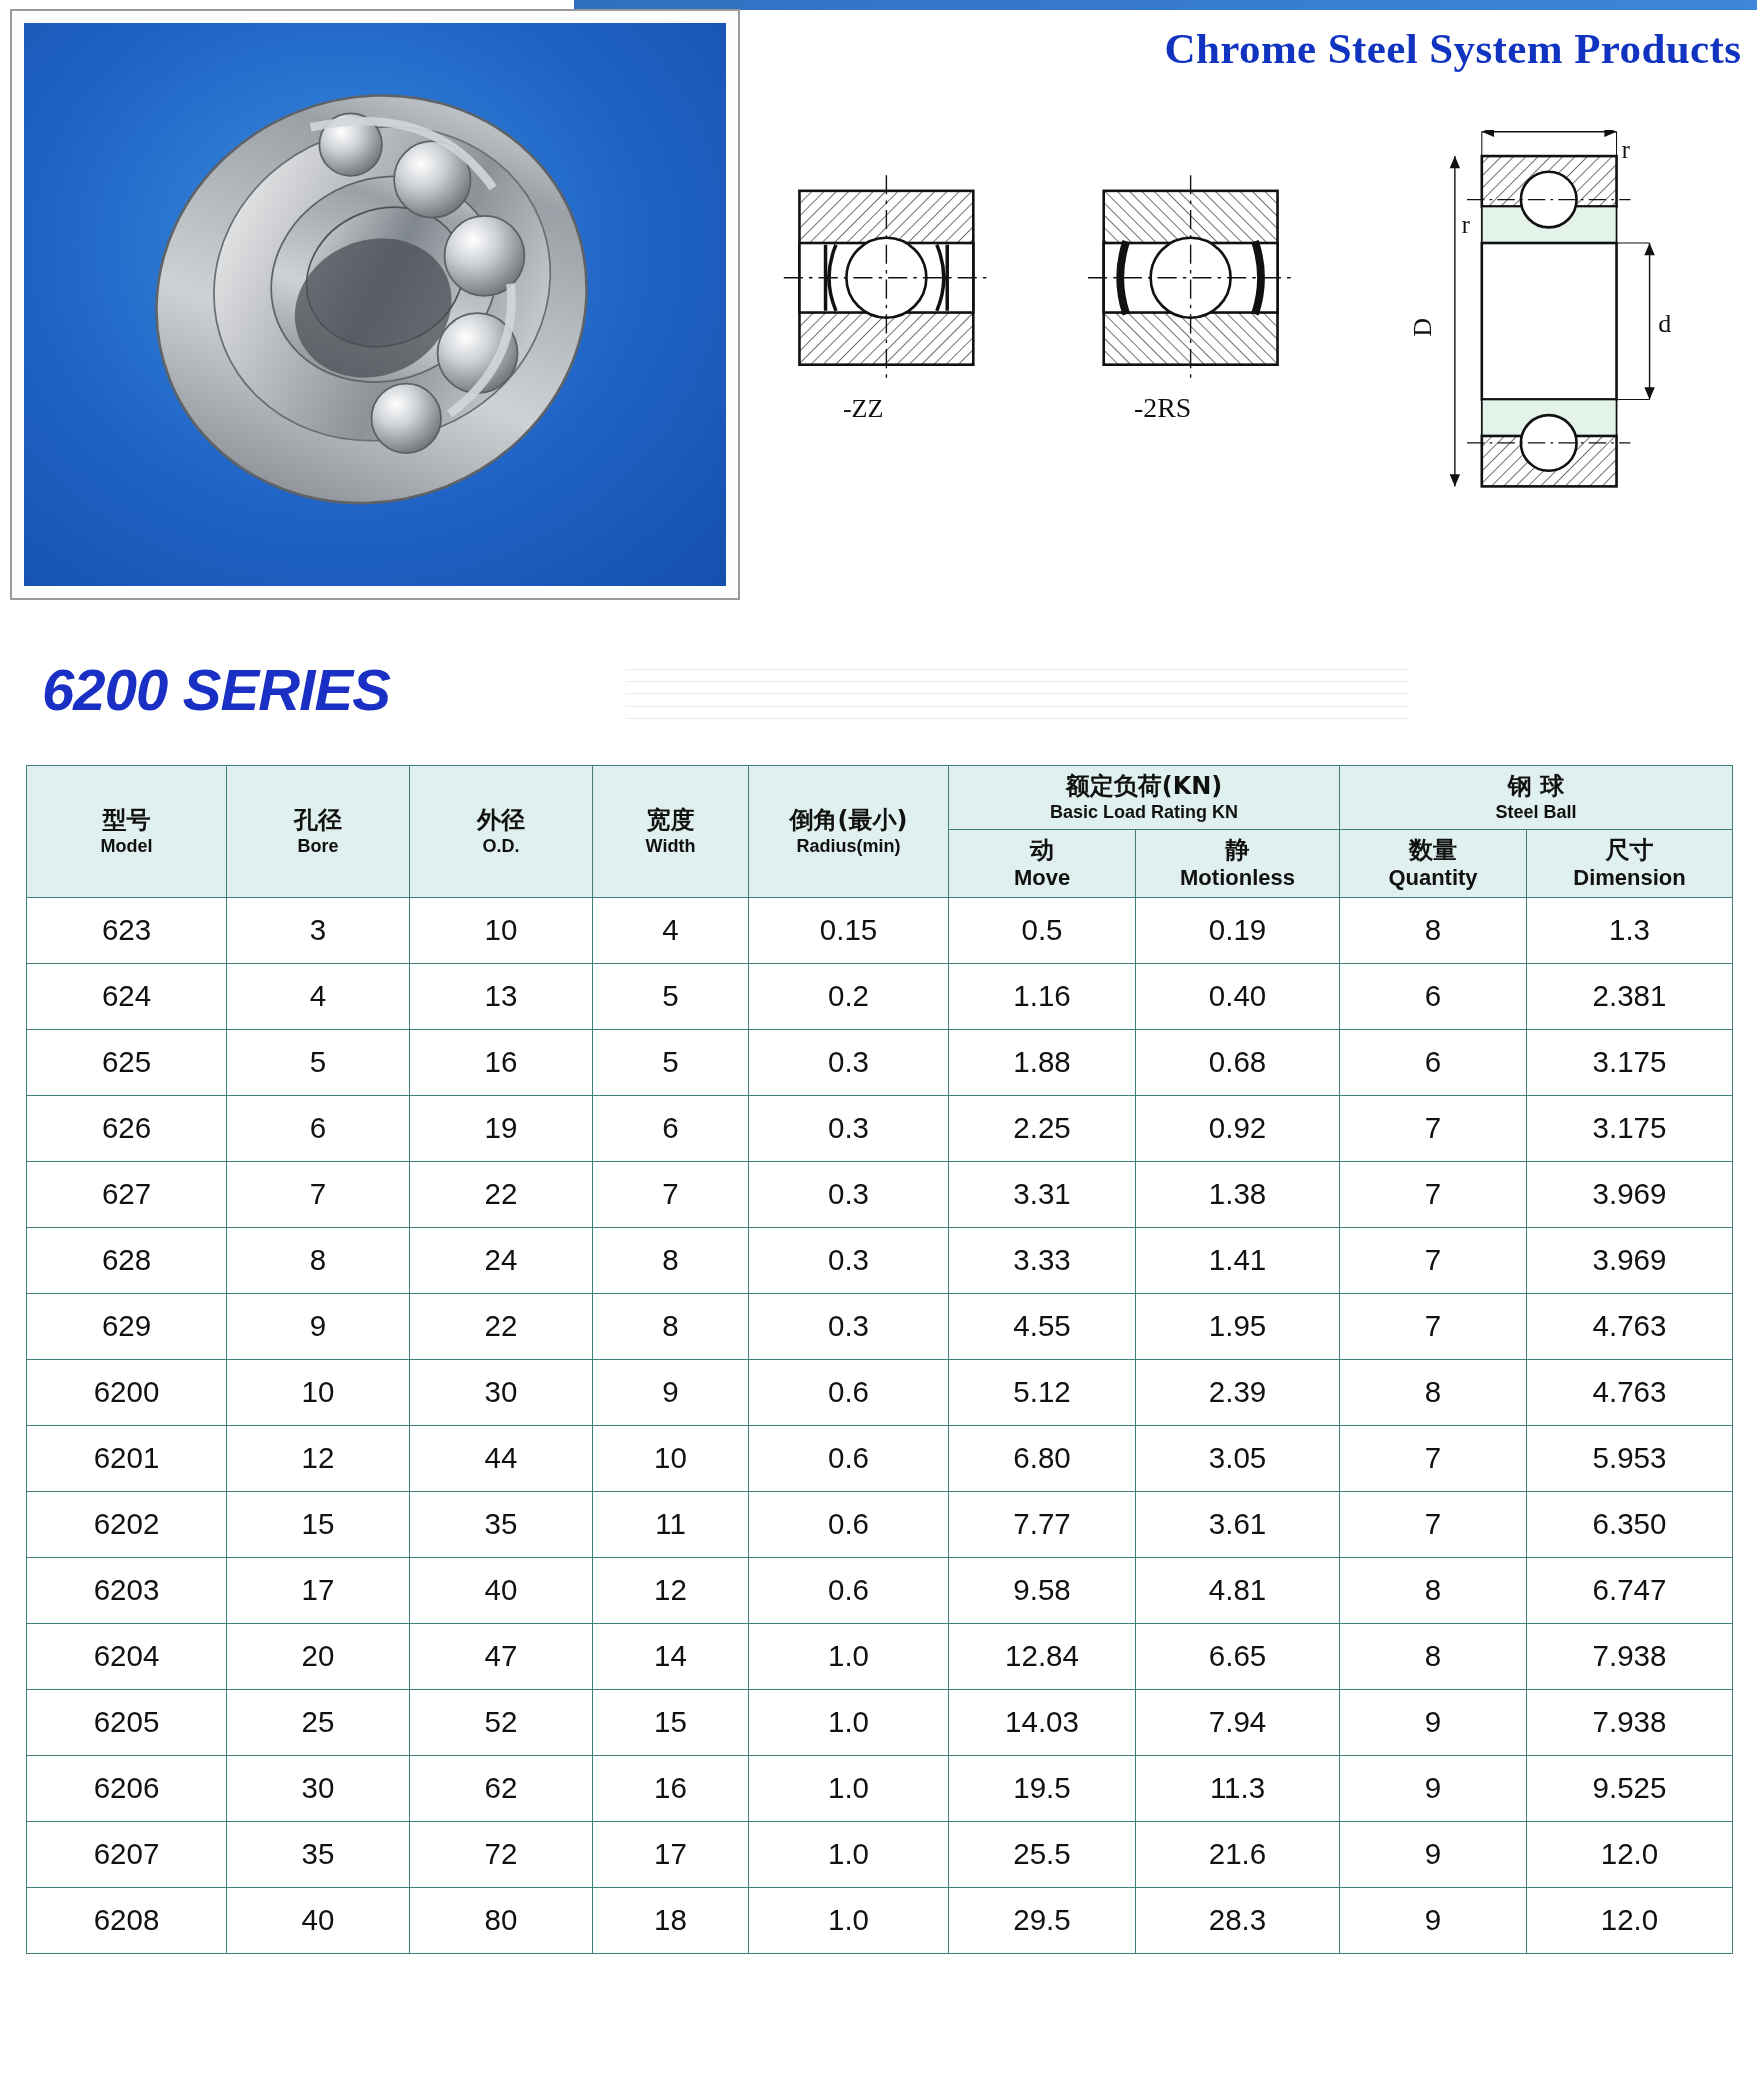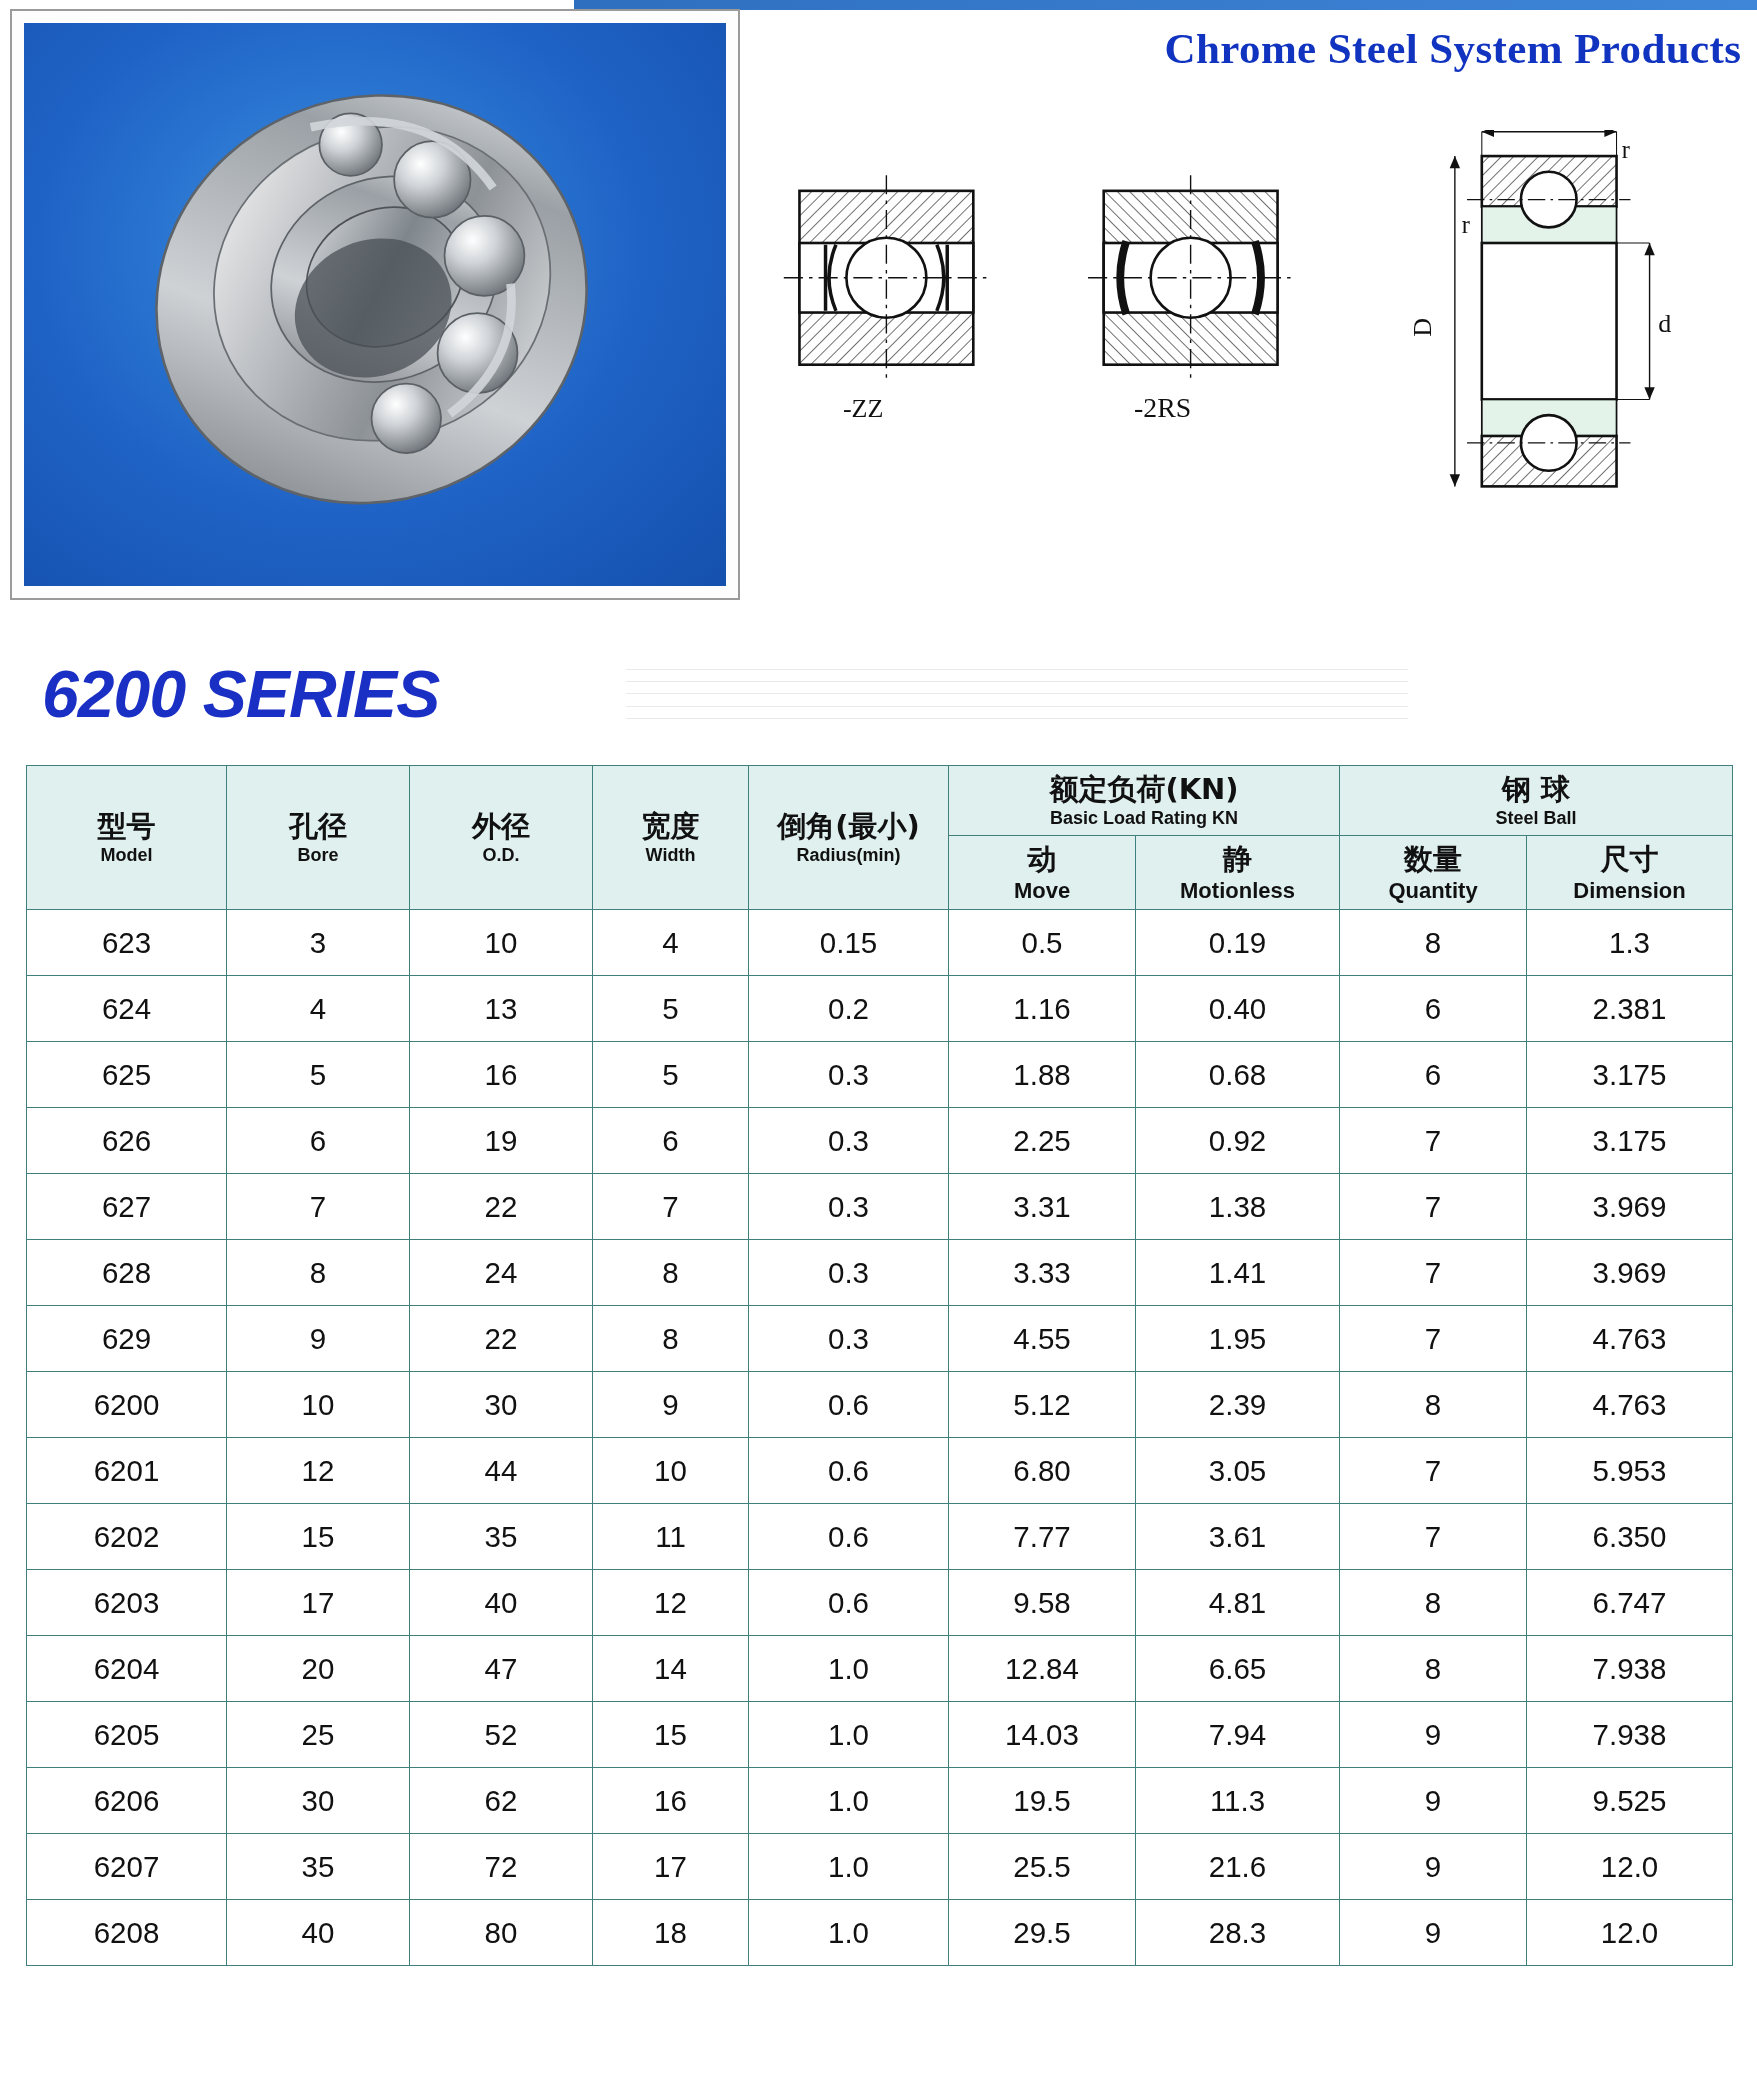--- a/index.html
+++ b/index.html
@@ -83,21 +83,21 @@
     color: #111;
   }
 
   
   .series-title {
     position: absolute;
     left: 42px; top: 656px;
     font-family: "Liberation Sans", sans-serif;
     font-style: italic;
     font-weight: bold;
-    font-size: 66px;
+    font-size: 58px;
     color: #1a2fc4;
     letter-spacing: -0.9px;
   }
   .faint-lines {
     position: absolute;
     left: 626px; top: 669px;
     width: 782px;
     height: 70px;
     opacity: 0.22;
   }
@@ -125,21 +125,21 @@
     vertical-align: middle;
     font-family: "Liberation Sans", sans-serif;
   }
   table.spec thead th {
     background: #dff0ee;
     color: #111;
     padding: 5.2px 1.7px;
   }
   .cn {
     font-family: "DejaVu Sans", sans-serif;
-    font-size: 29px;
+    font-size: 24px;
     line-height: 1.25;
     display: block;
   }
   .en {
     font-family: "Liberation Sans", sans-serif;
     font-size: 18px;
     line-height: 1.25;
     display: block;
   }
   .en-sm {

